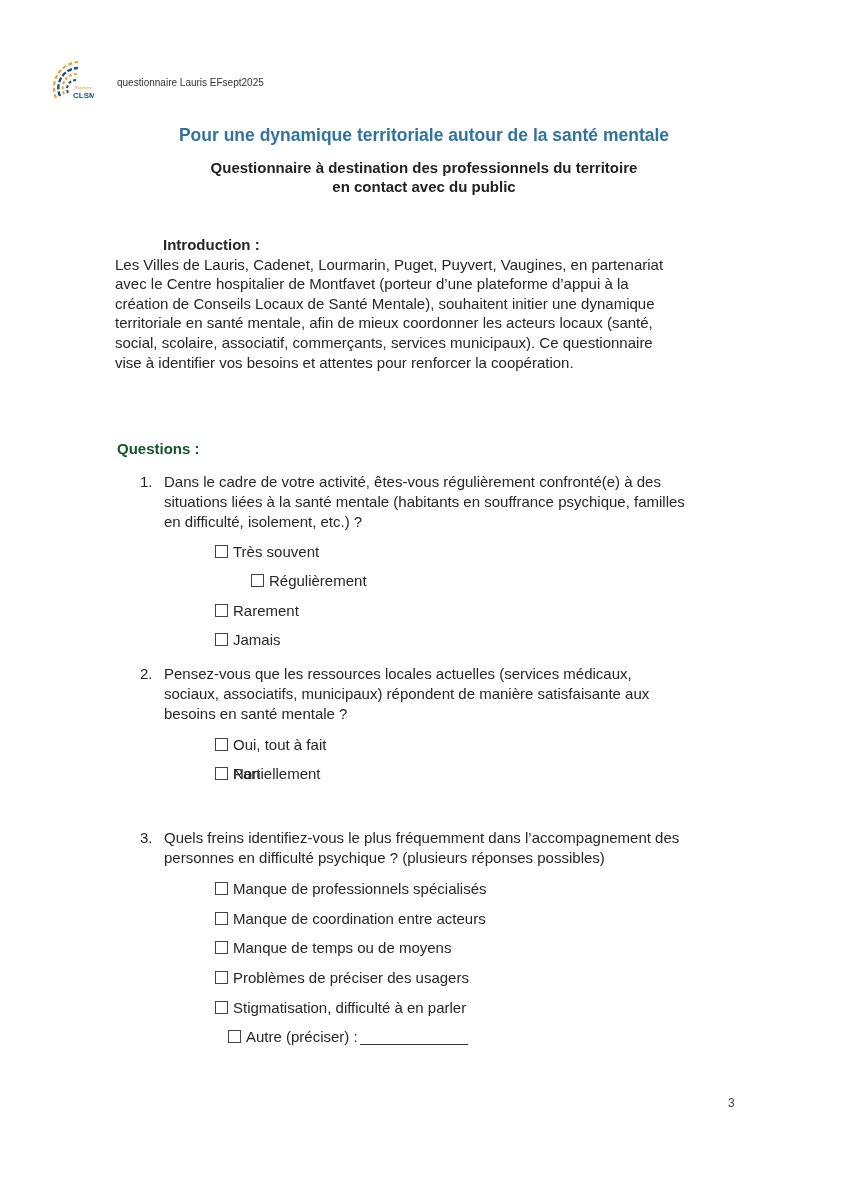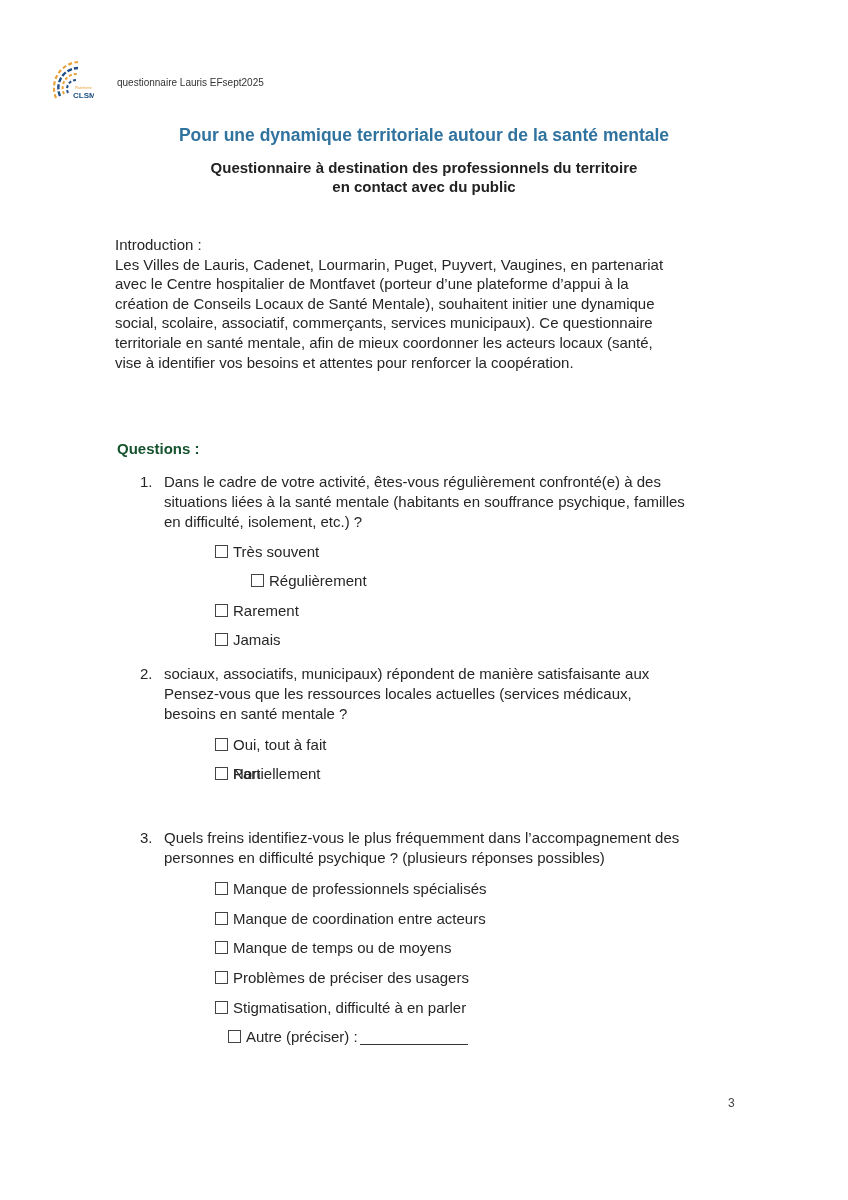--- a/index.html
+++ b/index.html
@@ -7,21 +7,21 @@
       width: 848px; height: 1200px; position: relative; overflow: hidden;
       font-family: "Liberation Sans", sans-serif; color: #262626;
     }
     .header { position: absolute; left: 48px; top: 58px; display: flex; align-items: center; }
     .logo { width: 46px; height: 46px; position: relative; }
     .logo svg { width: 46px; height: 46px; display: block; }
     .header-text { position: absolute; left: 69px; top: 19px; font-size: 10px; color: #333; white-space: nowrap; }
     .title { position: absolute; left: 0; width: 848px; top: 125px; text-align: center; font-size: 17.5px; font-weight: bold; color: #31739f; }
     .subtitle { position: absolute; left: 0; width: 848px; top: 158px; text-align: center; font-size: 15px; font-weight: bold; color: #222; line-height: 19px; }
     .intro { position: absolute; left: 115px; top: 235px; width: 620px; font-size: 15px; line-height: 19.6px; color: #262626; }
-    .intro-heading { font-weight: normal; }
+    .intro-heading { font-weight: bold; margin-left: 48px; }
     .questions-heading { position: absolute; left: 117px; top: 440px; font-size: 15px; font-weight: bold; color: #14532d; }
     .question { position: absolute; left: 140px; width: 600px; font-size: 15px; line-height: 20px; color: #262626; }
     .q-num { position: absolute; left: 0; top: 0; }
     .q-text { margin-left: 24px; }
     .option { position: absolute; left: 215px; font-size: 15px; color: #262626; white-space: nowrap; }
     .box { display: inline-block; width: 11px; height: 11px; border: 1px solid #444; margin-right: 5px; vertical-align: -1px; }
     .blank { display: inline-block; width: 108px; border-bottom: 1px solid #333; height: 14px; vertical-align: -3px; margin-left: 2px; }
     .page-num { position: absolute; left: 728px; top: 1096px; font-size: 12px; color: #444; }
   </style>
 </head>
@@ -46,22 +46,22 @@
 <div class="subtitle">
   <div>Questionnaire à destination des professionnels du territoire</div>
   <div>en contact avec du public</div>
 </div>
 
 <div class="intro">
   <div class="intro-heading">Introduction :</div>
   <div>Les Villes de Lauris, Cadenet, Lourmarin, Puget, Puyvert, Vaugines, en partenariat</div>
   <div>avec le Centre hospitalier de Montfavet (porteur d’une plateforme d’appui à la</div>
   <div>création de Conseils Locaux de Santé Mentale), souhaitent initier une dynamique</div>
+  <div>territoriale en santé mentale, afin de mieux coordonner les acteurs locaux (santé,</div>
   <div>social, scolaire, associatif, commerçants, services municipaux). Ce questionnaire</div>
-  <div>territoriale en santé mentale, afin de mieux coordonner les acteurs locaux (santé,</div>
   <div>vise à identifier vos besoins et attentes pour renforcer la coopération.</div>
 </div>
 
 <div class="questions-heading">Questions :</div>
 
 <div class="question" style="top:472px;">
   <span class="q-num">1.</span>
   <div class="q-text">
     <div>Dans le cadre de votre activité, êtes-vous régulièrement confronté(e) à des</div>
     <div>situations liées à la santé mentale (habitants en souffrance psychique, familles</div>
@@ -69,22 +69,22 @@
   </div>
 </div>
 <div class="option" style="top:543px;"><span class="box"></span><span>Très souvent</span></div>
 <div class="option" style="top:572px;padding-left:36px;"><span class="box"></span><span>Régulièrement</span></div>
 <div class="option" style="top:602px;"><span class="box"></span><span>Rarement</span></div>
 <div class="option" style="top:631px;"><span class="box"></span><span>Jamais</span></div>
 
 <div class="question" style="top:664px;">
   <span class="q-num">2.</span>
   <div class="q-text">
+    <div>Pensez-vous que les ressources locales actuelles (services médicaux,</div>
     <div>sociaux, associatifs, municipaux) répondent de manière satisfaisante aux</div>
-    <div>Pensez-vous que les ressources locales actuelles (services médicaux,</div>
     <div>besoins en santé mentale ?</div>
   </div>
 </div>
 <div class="option" style="top:736px;"><span class="box"></span><span>Oui, tout à fait</span></div>
 <div class="option" style="top:765px;"><span class="box"></span><span>Partiellement</span></div>
 <div class="option" style="top:765px;"><span class="box"></span><span>Non</span></div>
 
 <div class="question" style="top:828px;">
   <span class="q-num">3.</span>
   <div class="q-text">

